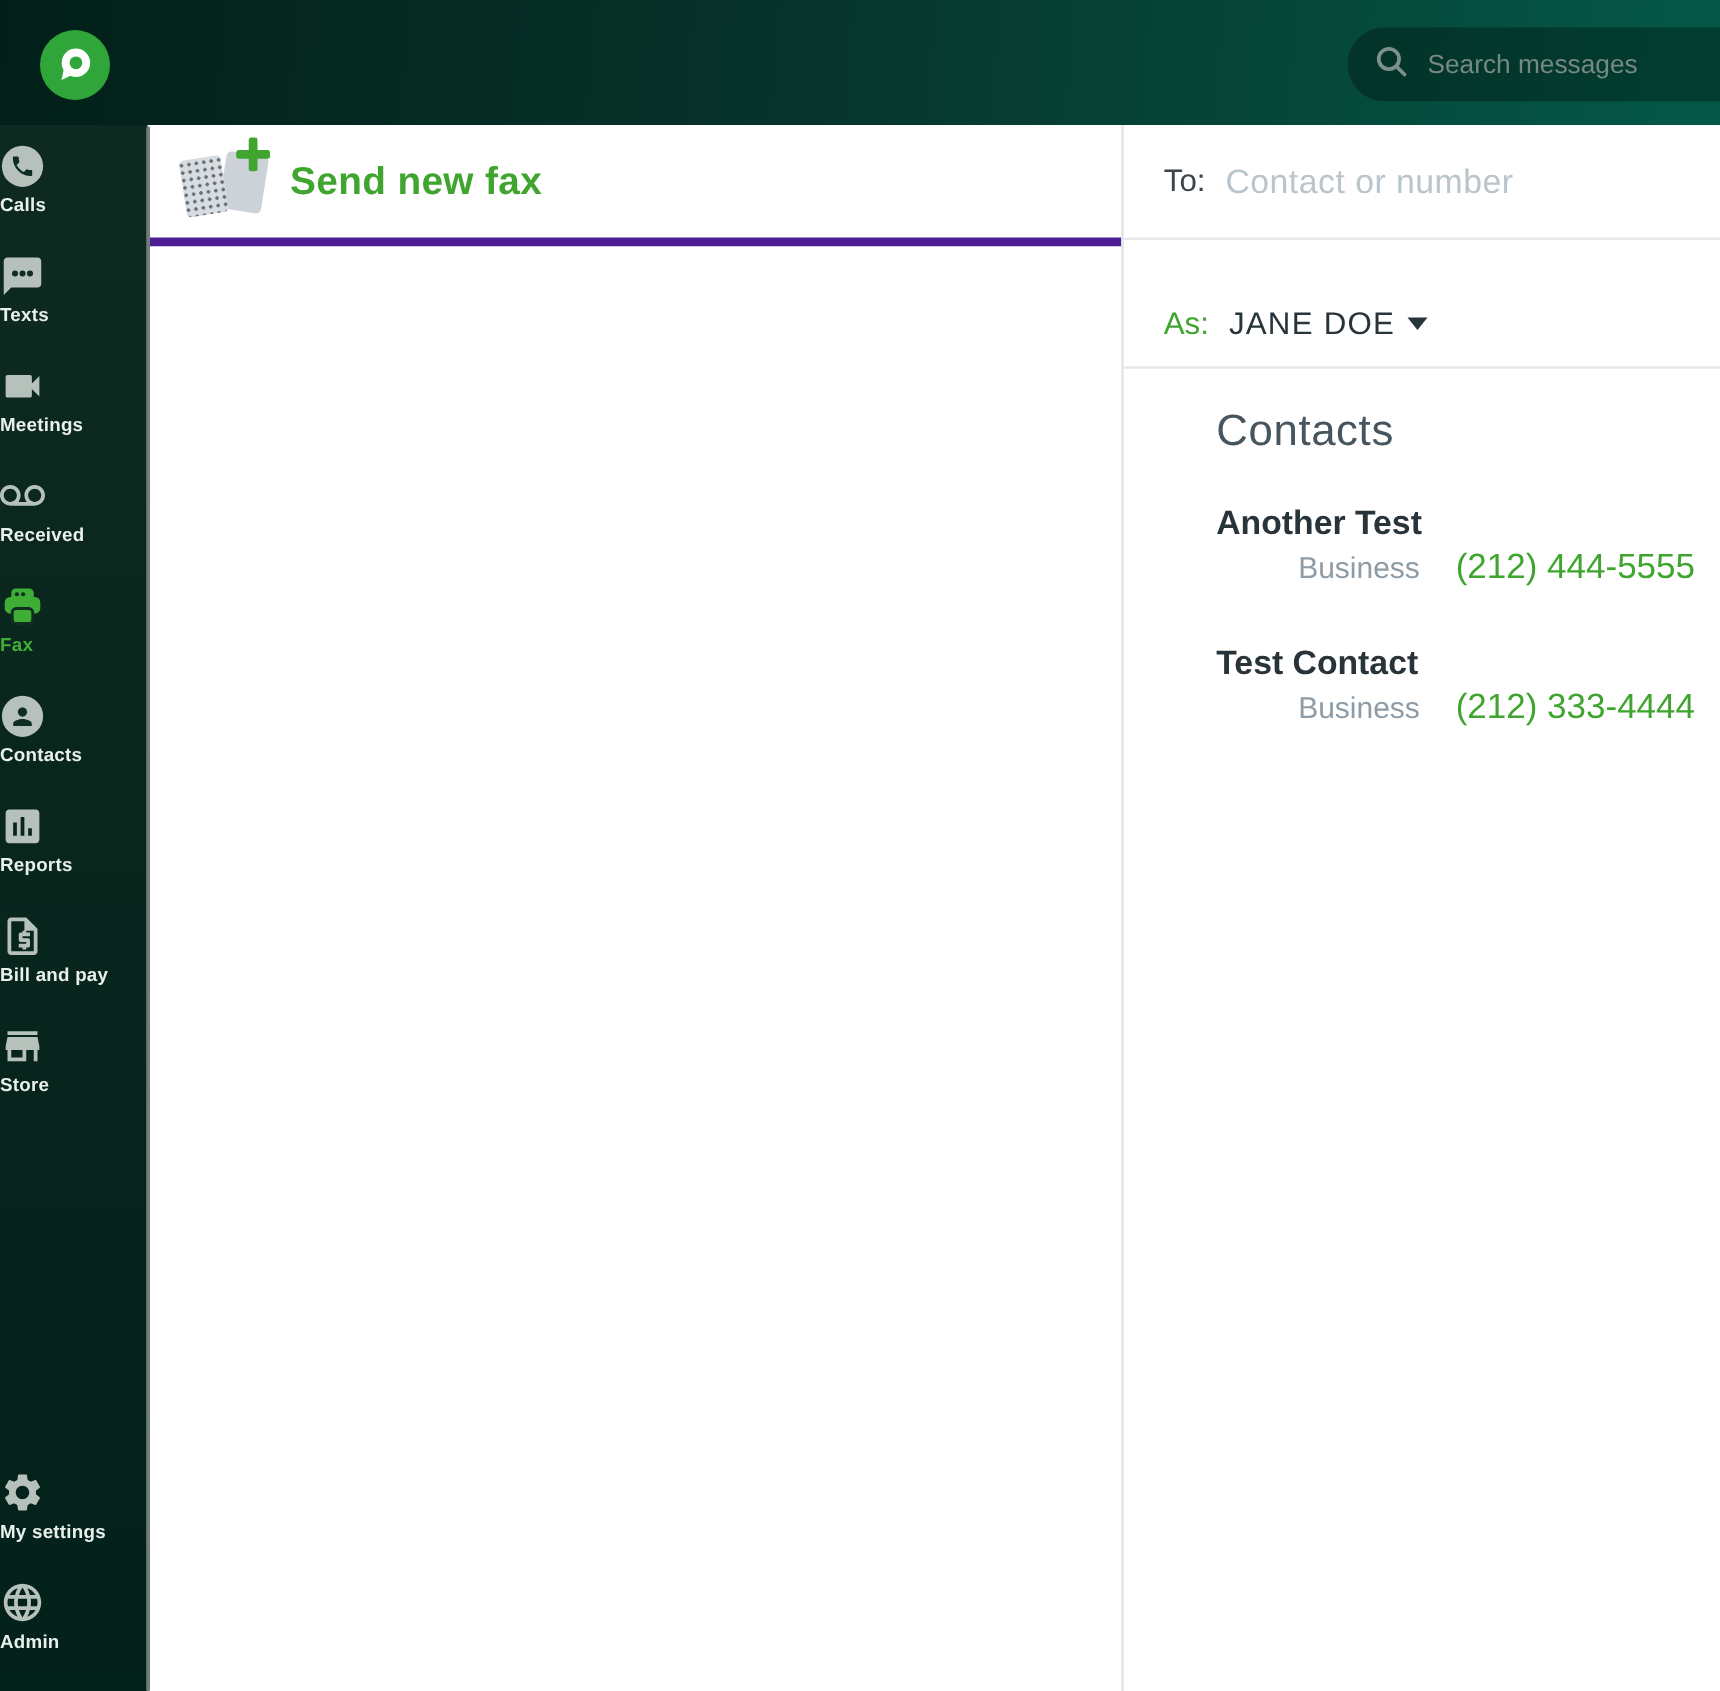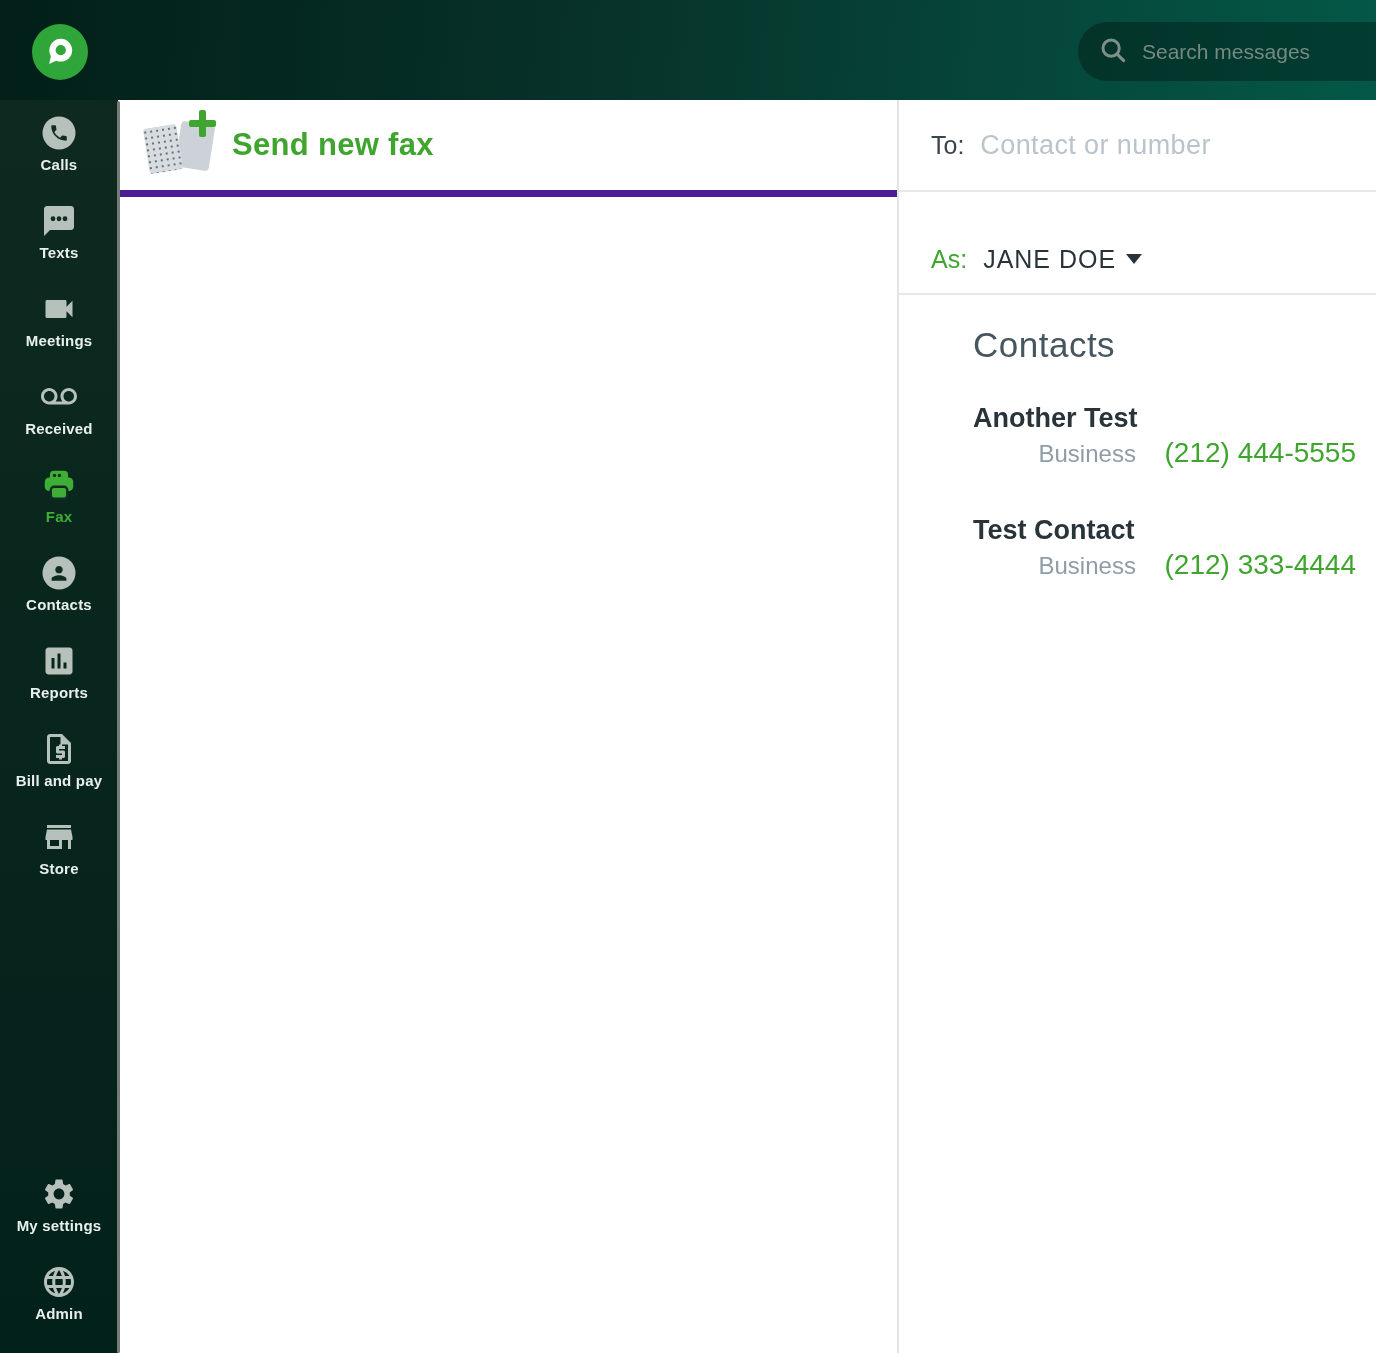--- a/index.html
+++ b/index.html
@@ -41,21 +41,21 @@
   .search-pill input::placeholder { color:#758982; }
 
   
   .sidebar {
     position:absolute; left:0; top:100px; bottom:0; width:118px;
     background:linear-gradient(180deg,#0e2a20 0%,#02211a 100%);
     display:flex; flex-direction:column; padding-bottom:16px; z-index:1;
   }
   .nav-item {
     width:118px; height:88px; display:flex; flex-direction:column;
-    align-items:center; justify-content:center; gap:5px; cursor:pointer;
+    justify-content:center; gap:5px; cursor:pointer;
   }
   .nav-item .nav-icon svg { width:36px; height:36px; fill:#b6c1bc; display:block; }
   .nav-label { font-size:15px; font-weight:700; color:#e9efec; letter-spacing:.2px; }
   .nav-item.active .nav-icon svg { fill:#3fae36; }
   .nav-item.active .nav-label { color:#3fae36; }
   .nav-spacer { flex:1; }
   .scroll-line {
     position:absolute; left:117px; top:101px; bottom:0; width:3px;
     background:#747c78; border-radius:2px; z-index:4; cursor:pointer;
   }

